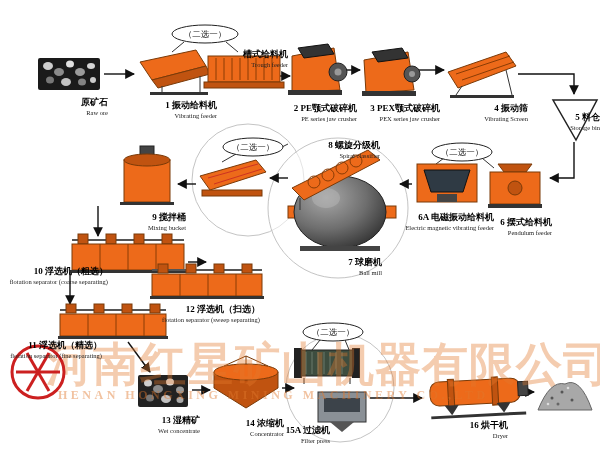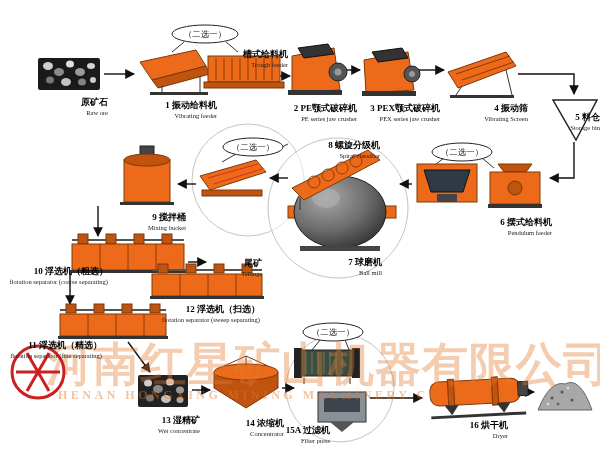--- a/index.html
+++ b/index.html
@@ -289,33 +289,33 @@
 <div class="lbl" style="left:210px;top:43px;width:78px"><span class="top"><span>槽式给料机</span></span><span class="en">Trough feeder</span></div>
 
 <div class="lbl" style="left:272px;top:97px;width:85px"><span class="top"><span>2</span> <span>PE颚式破碎机</span></span><span class="en">PE series jaw crusher</span></div>
 
 <div class="lbl" style="left:350px;top:97px;width:90px"><span class="top"><span>3</span> <span>PEX颚式破碎机</span></span><span class="en">PEX series jaw crusher</span></div>
 
 <div class="lbl" style="left:438px;top:97px;width:90px"><span class="top"><span>4</span> <span>振动筛</span></span><span class="en">Vibrating Screen</span></div>
 
 <div class="lbl" style="left:545px;top:106px;width:55px"><span class="top"><span>5</span> <span>料仓</span></span><span class="en">Storage bin</span></div>
 
+<div class="lbl" style="left:402px;top:206px;width:92px"><span class="top"><span>6A</span> <span>电磁振动给料机</span></span><span class="en">Electric magnetic vibrating feeder</span></div>
 
 <div class="lbl" style="left:482px;top:211px;width:70px"><span class="top"><span>6</span> <span>摆式给料机</span></span><span class="en">Pendulum feeder</span></div>
 
 <div class="lbl" style="left:312px;top:251px;width:70px"><span class="top"><span>7</span> <span>球磨机</span></span><span class="en">Ball mill</span></div>
 
 <div class="lbl" style="left:288px;top:134px;width:92px"><span class="top"><span>8</span> <span>螺旋分级机</span></span><span class="en">Spiral classifier</span></div>
 
 
 <div class="lbl" style="left:108px;top:206px;width:78px"><span class="top"><span>9</span> <span>搅拌桶</span></span><span class="en">Mixing bucket</span></div>
 
 <div class="lbl" style="left:4px;top:260px;width:104px"><span class="top"><span>10</span> <span>浮选机（粗选）</span></span><span class="en">flotation separator (coarse separating)</span></div>
 
-<div class="lbl" style="left:206px;top:252px;width:56px"><span class="top"><span>尾矿</span></span><span class="en">Tailings</span></div>
 
 <div class="lbl" style="left:142px;top:298px;width:118px"><span class="top"><span>12</span> <span>浮选机（扫选）</span></span><span class="en">flotation separator (sweep separating)</span></div>
 
 <div class="lbl" style="left:0px;top:334px;width:102px"><span class="top"><span>11</span> <span>浮选机（精选）</span></span><span class="en">flotation separator (fine separating)</span></div>
 
 <div class="lbl" style="left:126px;top:409px;width:74px"><span class="top"><span>13</span> <span>湿精矿</span></span><span class="en">Wet concentrate</span></div>
 
 <div class="lbl" style="left:210px;top:412px;width:74px"><span class="top"><span>14</span> <span>浓缩机</span></span><span class="en">Concentrator</span></div>
 
 <div class="lbl" style="left:266px;top:419px;width:64px"><span class="top"><span>15A</span> <span>过滤机</span></span><span class="en">Filter press</span></div>

